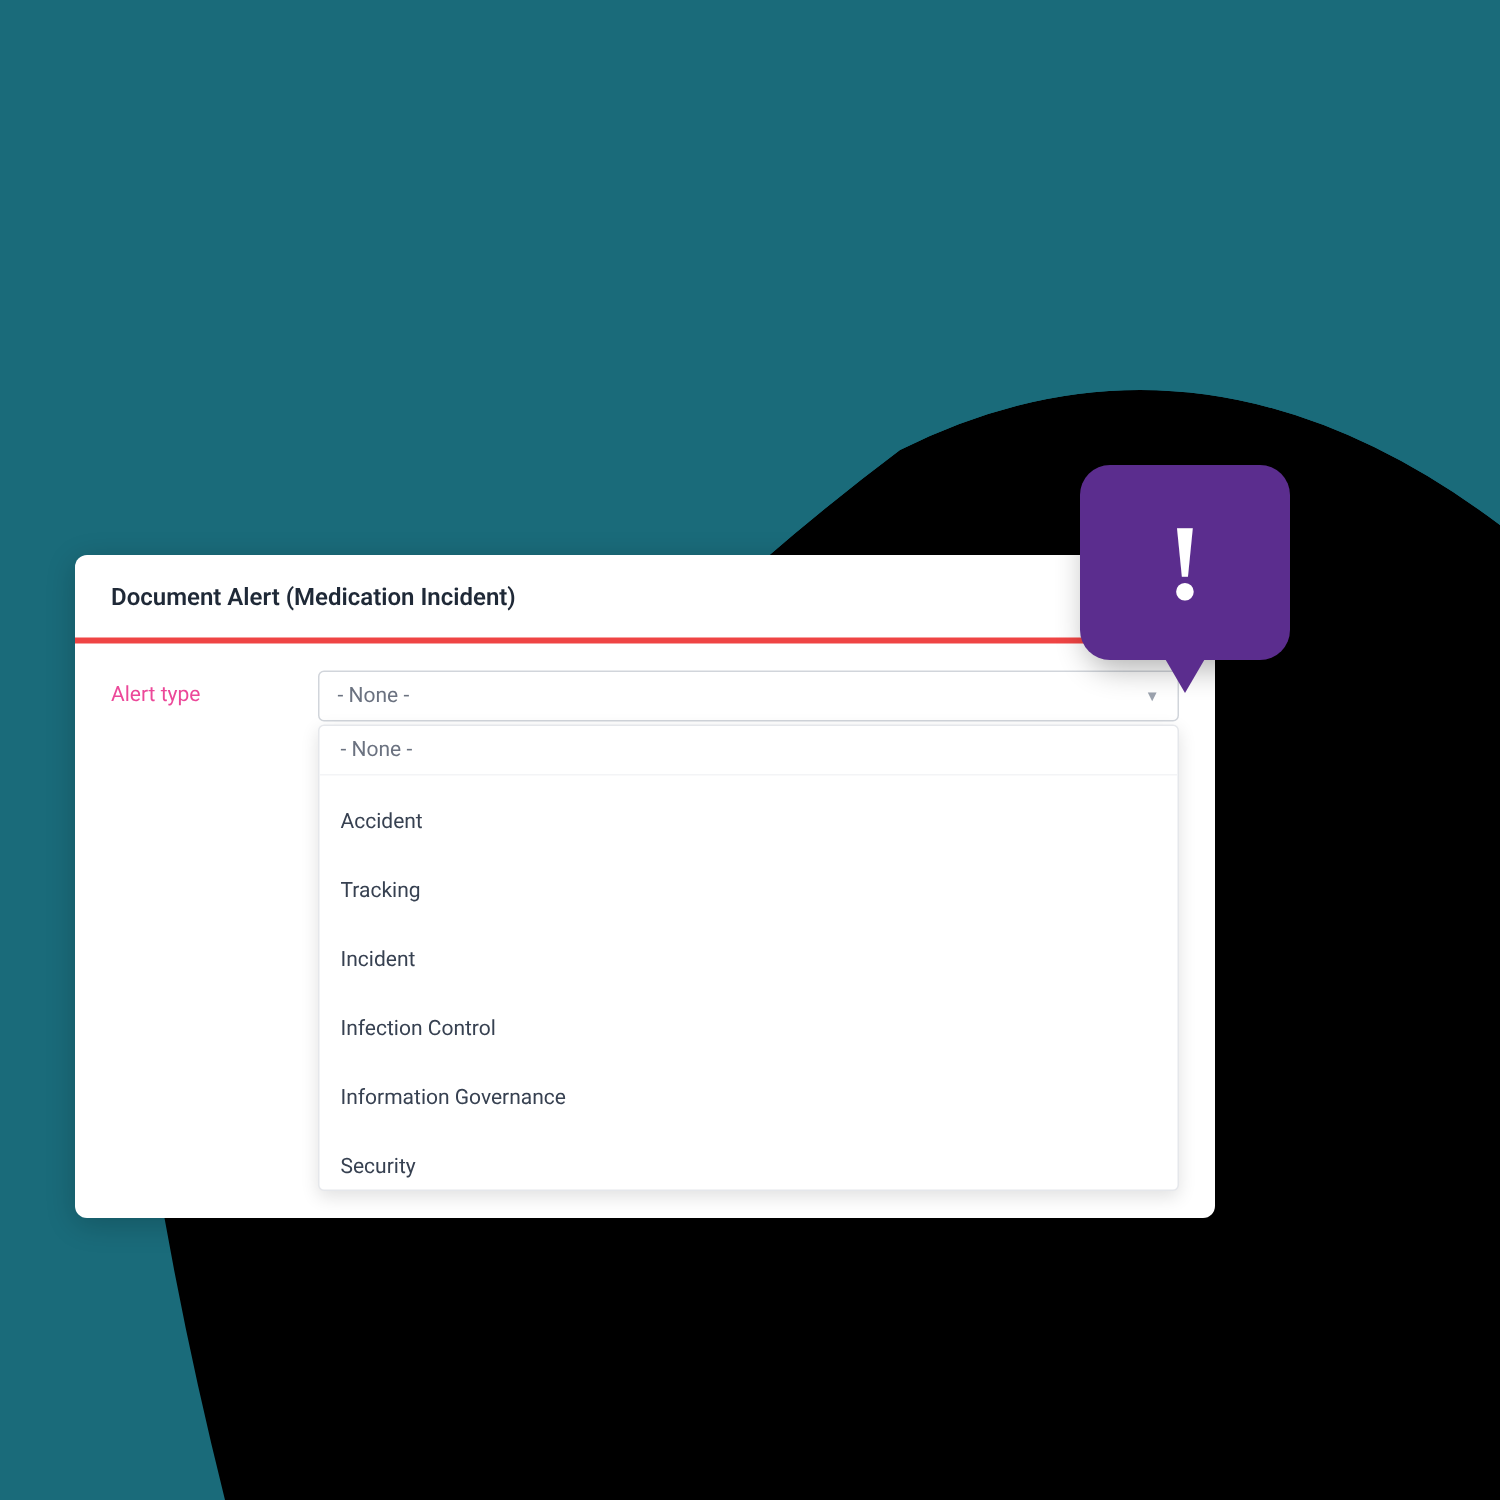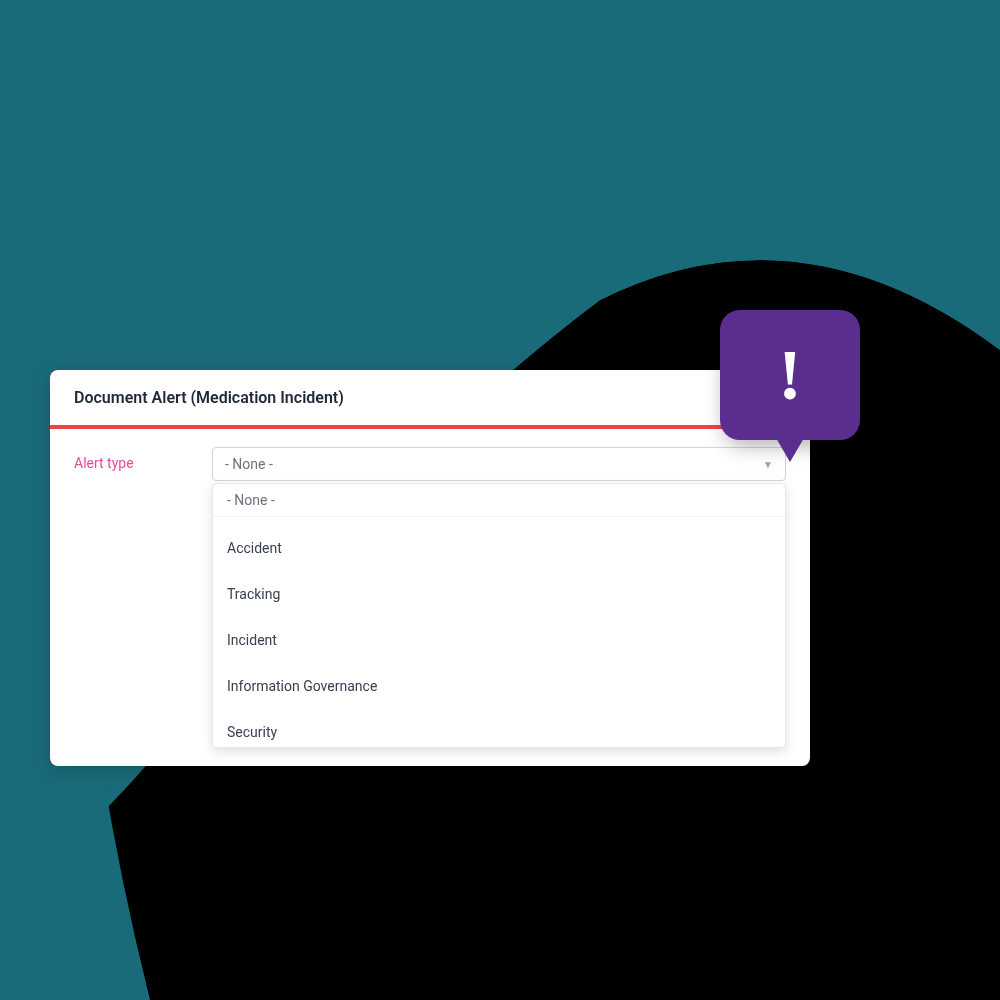--- a/index.html
+++ b/index.html
@@ -188,19 +188,20 @@
       <div class="dropdown-selected">
         <span>- None -</span>
         <span class="dropdown-arrow">▼</span>
       </div>
 
       <div class="dropdown-list" style="position:relative; top:0; margin-top:2px; box-shadow: 0 4px 12px rgba(0,0,0,0.12);">
         <div class="dropdown-none">- None -</div>
         <div class="dropdown-item">Accident</div>
         <div class="dropdown-item">Tracking</div>
         <div class="dropdown-item">Incident</div>
+        <div class="dropdown-item">Infection Control</div>
         <div class="dropdown-item">Information Governance</div>
         <div class="dropdown-item">Security</div>
       </div>
     </div>
   </div>
 
 </div>
 
 </body></html>

